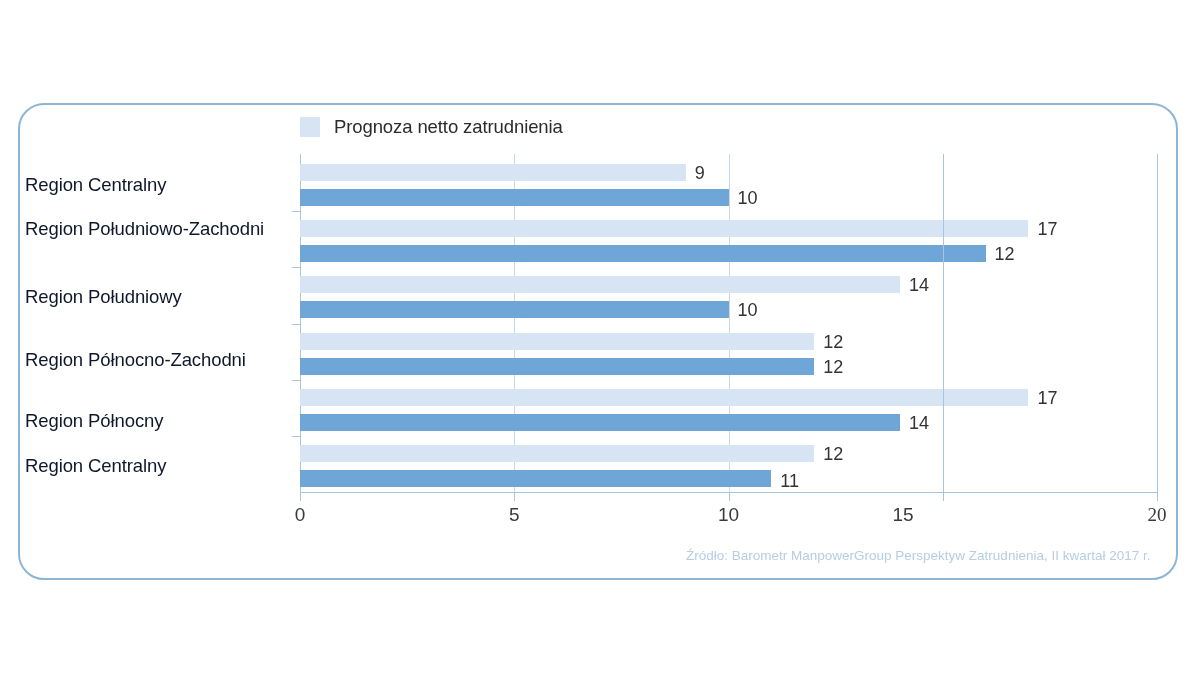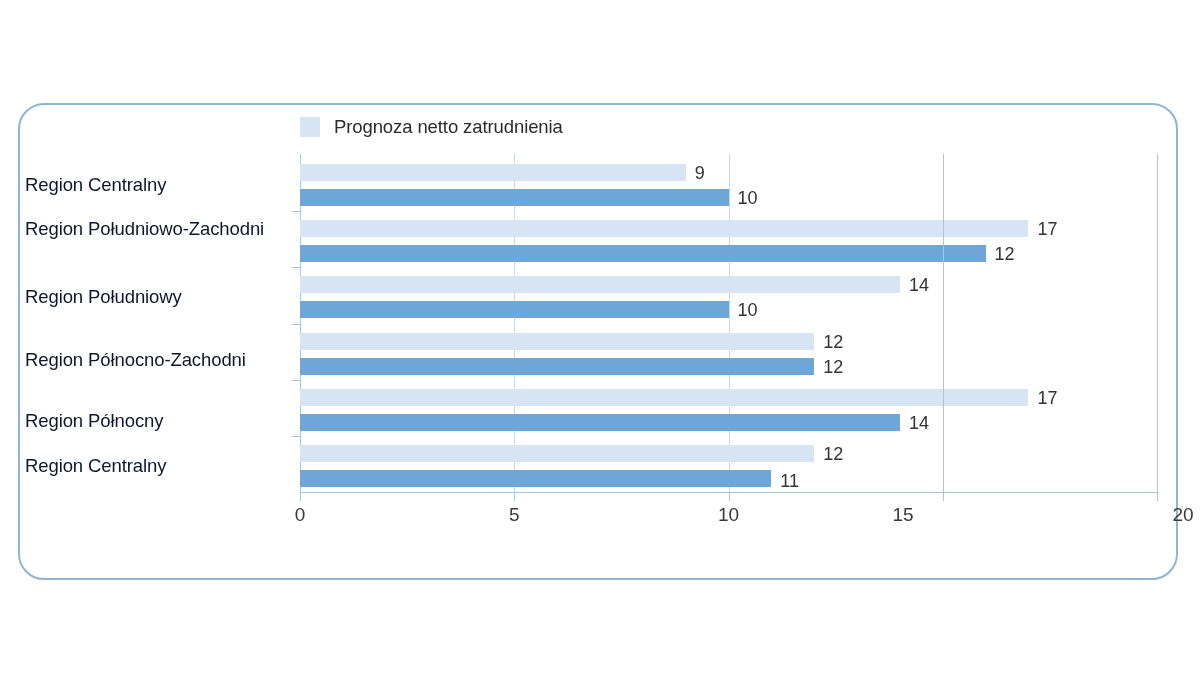--- a/index.html
+++ b/index.html
@@ -105,21 +105,21 @@
   <div id="ticklayer">
       <div class="tick" style="left: 300px;"></div>
       <div class="xtlabel" style="left: 300px;">0</div>
       <div class="tick" style="left: 514.25px;"></div>
       <div class="xtlabel" style="left: 514.25px;">5</div>
       <div class="tick" style="left: 728.5px;"></div>
       <div class="xtlabel" style="left: 728.5px;">10</div>
       <div class="tick" style="left: 942.75px;"></div>
       <div class="xtlabel" style="left: 903px;">15</div>
       <div class="tick" style="left: 1157px;"></div>
-      <div class="xtlabel" style="left: 1183px;">20</div>
+      <div class="xtlabel" style="left: 1157px; font-family: Liberation Serif, serif;">20</div>
     </div>
   <div id="catlayer">
       <div class="catlabel" style="top: 174px;">Region Centralny</div>
       <div class="catlabel" style="top: 218px;">Region Południowo-Zachodni</div>
       <div class="ytick" style="top: 211.2px;"></div>
       <div class="catlabel" style="top: 286.4px;">Region Południowy</div>
       <div class="ytick" style="top: 267.4px;"></div>
       <div class="catlabel" style="top: 349px;">Region Północno-Zachodni</div>
       <div class="ytick" style="top: 323.6px;"></div>
       <div class="catlabel" style="top: 410px;">Region Północny</div>
@@ -147,14 +147,15 @@
       <div class="bar light" style="left: 300px; top: 388.8px; width: 728.45px;"></div>
       <div class="vlabel" style="left: 1037.45px; top: 389.8px;">17</div>
       <div class="bar dark" style="left: 300px; top: 413.8px; width: 599.9px;"></div>
       <div class="vlabel" style="left: 908.9px; top: 414.8px;">14</div>
       <div class="bar light" style="left: 300px; top: 445px; width: 514.2px;"></div>
       <div class="vlabel" style="left: 823.2px; top: 446px;">12</div>
       <div class="bar dark" style="left: 300px; top: 470px; width: 471.35px;"></div>
       <div class="vlabel" style="left: 780.35px; top: 473px;">11</div>
     </div>
 
+  <div class="source">Źródło: Barometr ManpowerGroup Perspektyw Zatrudnienia, II kwartał 2017 r.</div>
 
 </div>
 
 </body></html>

